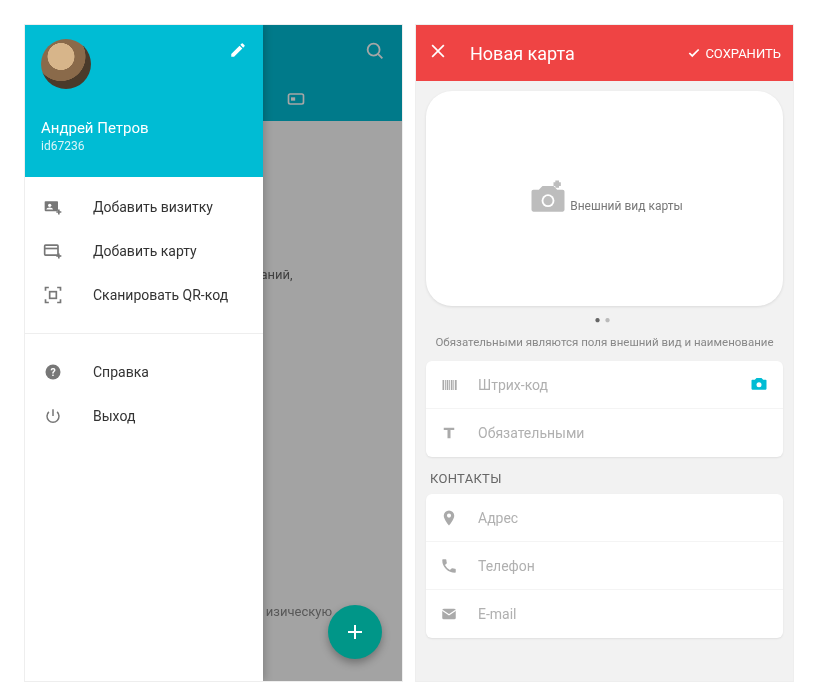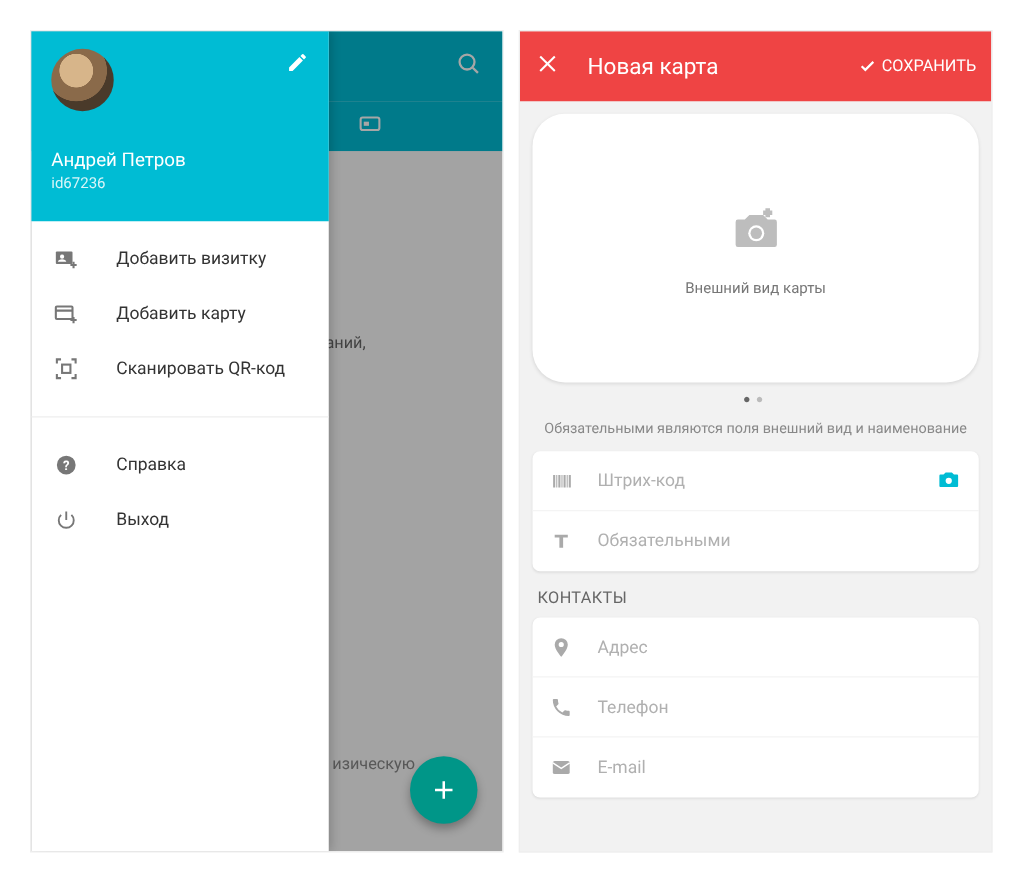--- a/index.html
+++ b/index.html
@@ -27,21 +27,21 @@
   .menu-item .mi-label { margin-left: 28px; font-size: 14px; color: #333; }
   .divider { height: 1px; background: #eee; margin: 8px 0; }
   .fab { position: absolute; right: 20px; bottom: 22px; width: 54px; height: 54px; border-radius: 50%; background: #009688; display: flex; align-items: center; justify-content: center; box-shadow: 0 4px 8px rgba(0,0,0,0.3); }
 
   
   .phone-r { background: #f2f2f2; }
   .appbar-r { background: #ef4444; height: 56px; display: flex; align-items: center; padding: 0 12px; color: #fff; }
   .appbar-r .title { margin-left: 22px; font-size: 18px; flex: 1; }
   .save-btn { display: flex; align-items: center; font-size: 13px; gap: 4px; }
   .body-r { padding: 10px; }
-  .card-preview { background: #fff; border-radius: 26px; height: 215px; display: flex; flex-direction: column; align-items: center; justify-content: center; box-shadow: 0 1px 3px rgba(0,0,0,0.1); }
+  .card-preview { background: #fff; border-radius: 26px; height: 215px; display: flex; flex-direction: row; align-items: center; justify-content: center; box-shadow: 0 1px 3px rgba(0,0,0,0.1); }
   .preview-label { margin-top: 14px; font-size: 12px; color: #777; }
   .dots { text-align: center; margin-top: 8px; font-size: 10px; color: #bbb; letter-spacing: 4px; }
   .dots .active { color: #666; }
   .hint { text-align: center; font-size: 11.5px; color: #888; margin: 10px 0 12px; }
   .card-block { background: #fff; border-radius: 6px; box-shadow: 0 1px 2px rgba(0,0,0,0.08); margin-bottom: 14px; }
   .field { display: flex; align-items: center; height: 48px; padding: 0 14px; border-bottom: 1px solid #f4f4f4; }
   .field:last-child { border-bottom: none; }
   .field .f-icon { width: 22px; color: #aaa; display: flex; align-items: center; }
   .field .f-label { margin-left: 16px; font-size: 14px; color: #b0b0b0; flex: 1; }
   .field .f-action { color: #00bcd4; }

